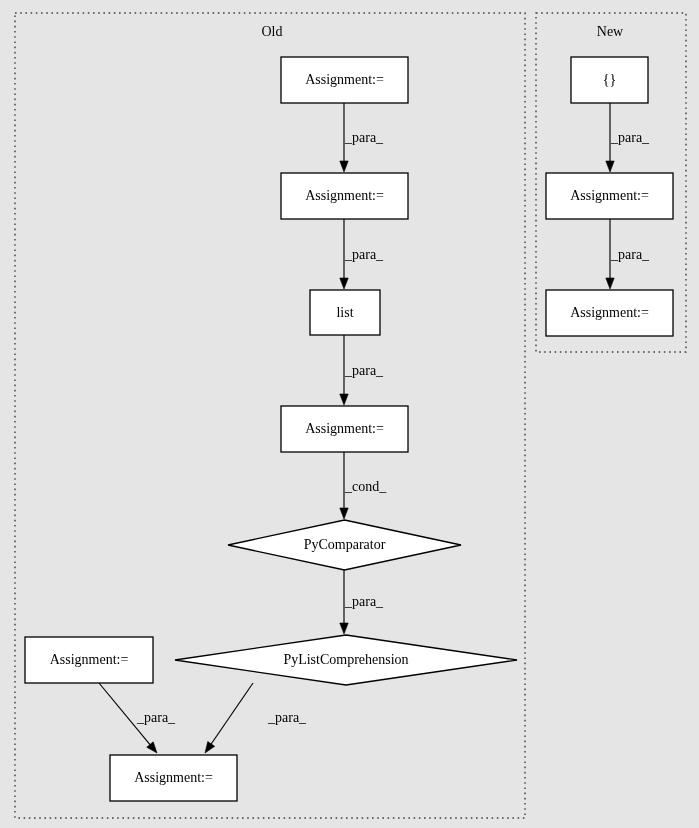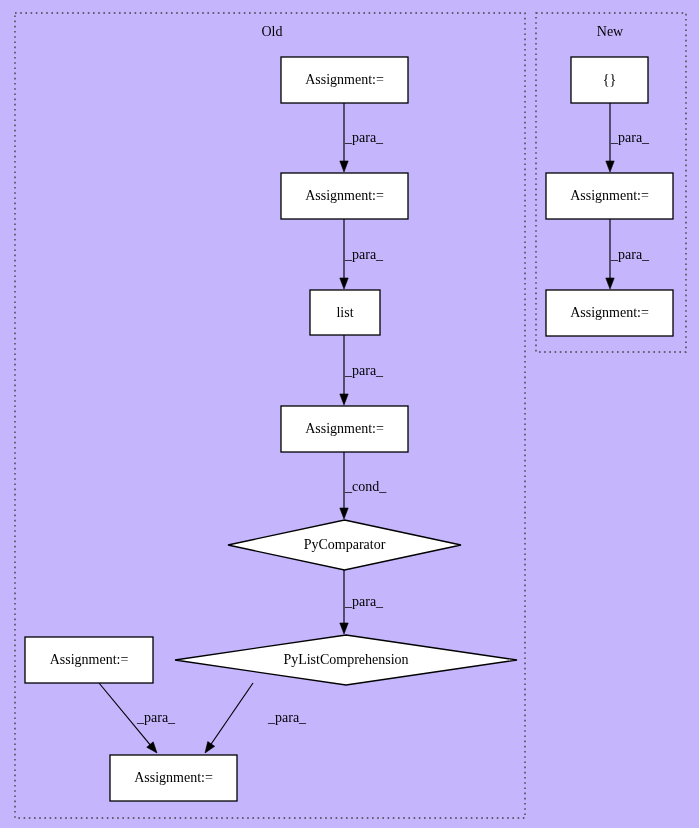--- a/index.html
+++ b/index.html
@@ -4,21 +4,21 @@
 <style>
   html, body {
     margin: 0;
     padding: 0;
     background: #ffffff;
   }
   #canvas {
     position: relative;
     width: 699px;
     height: 828px;
-    background: #c4b5fd;
+    background: #e5e5e5;
     font-family: "Liberation Serif", "DejaVu Serif", serif;
     overflow: hidden;
   }
   svg#graph {
     position: absolute;
     top: 0;
     left: 0;
     width: 699px;
     height: 828px;
   }

